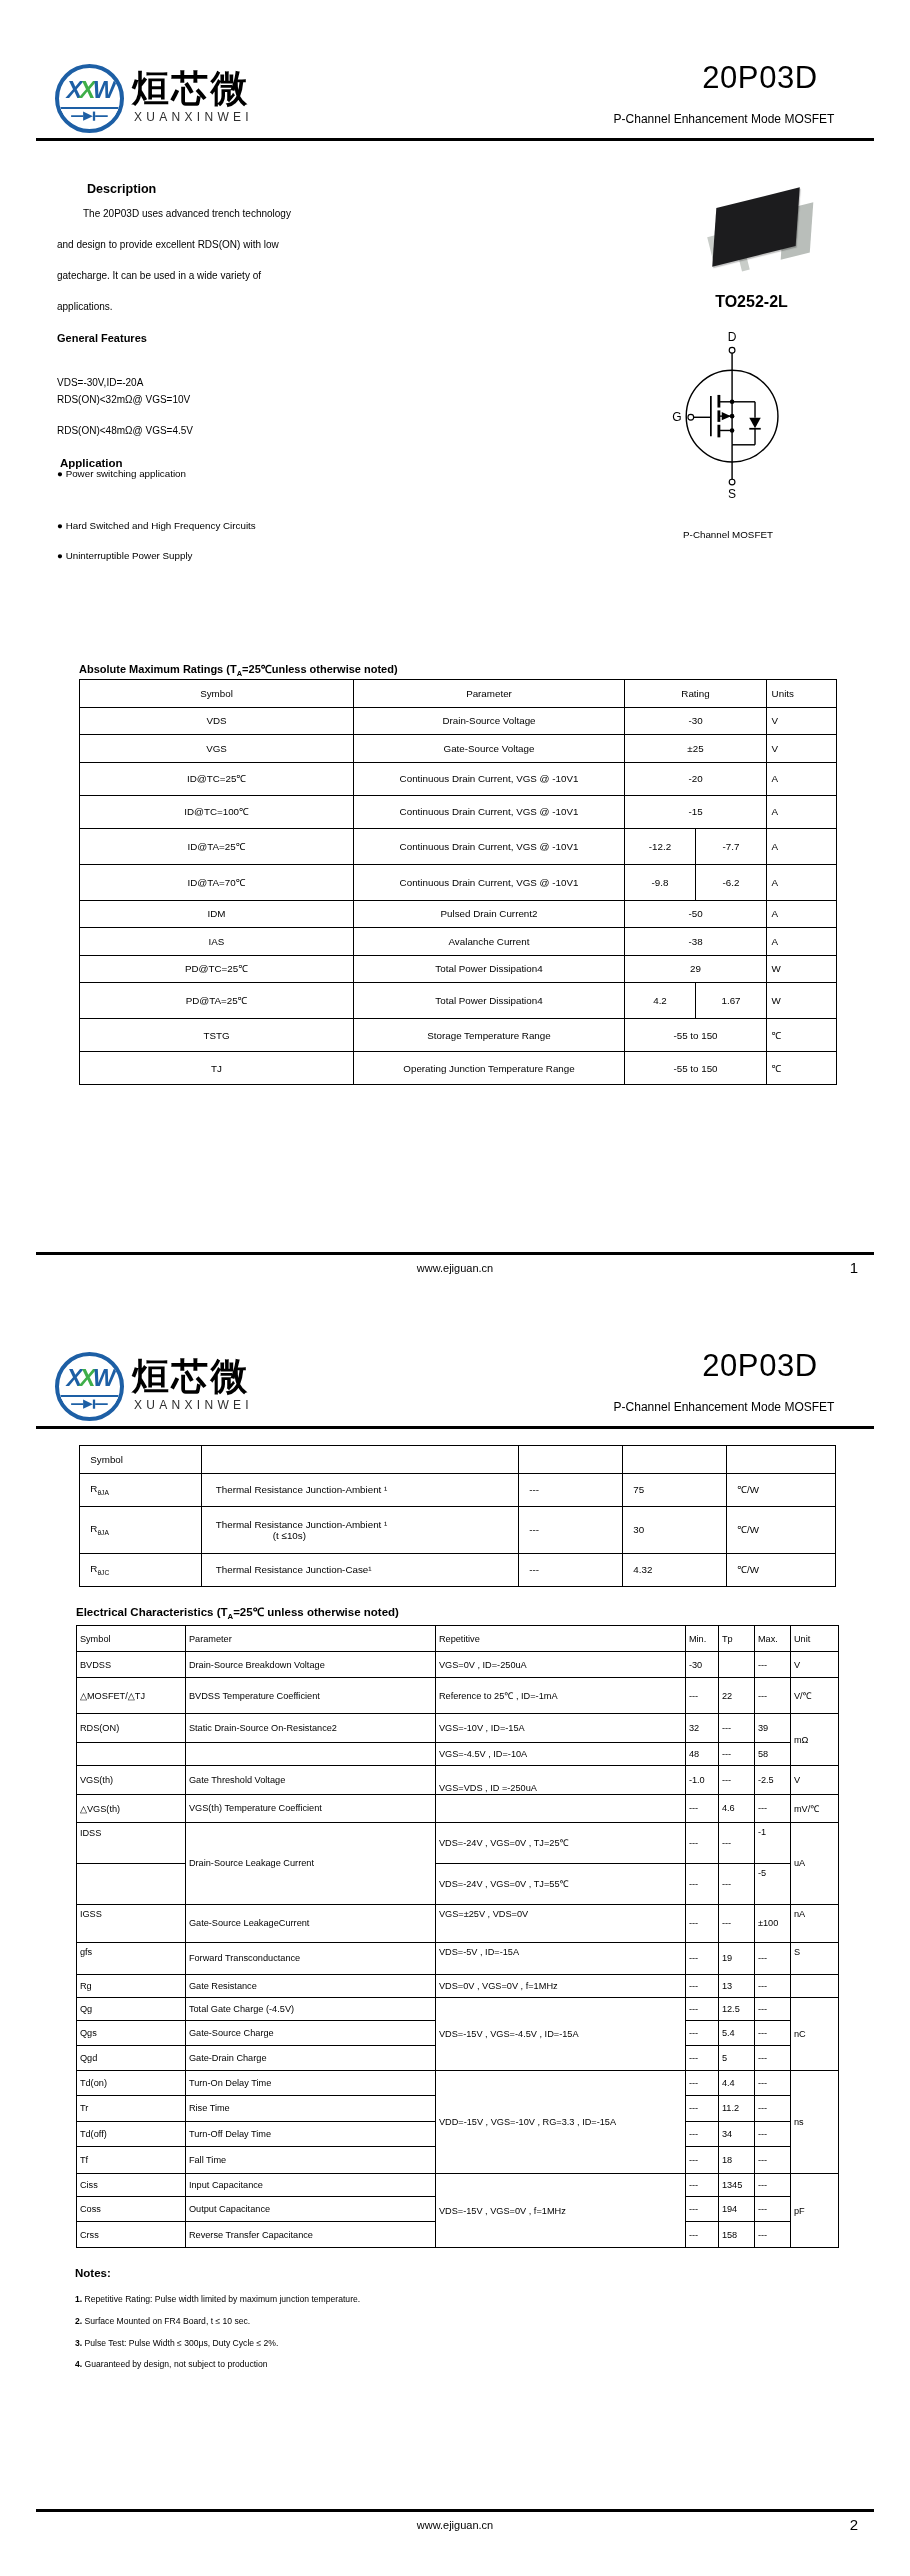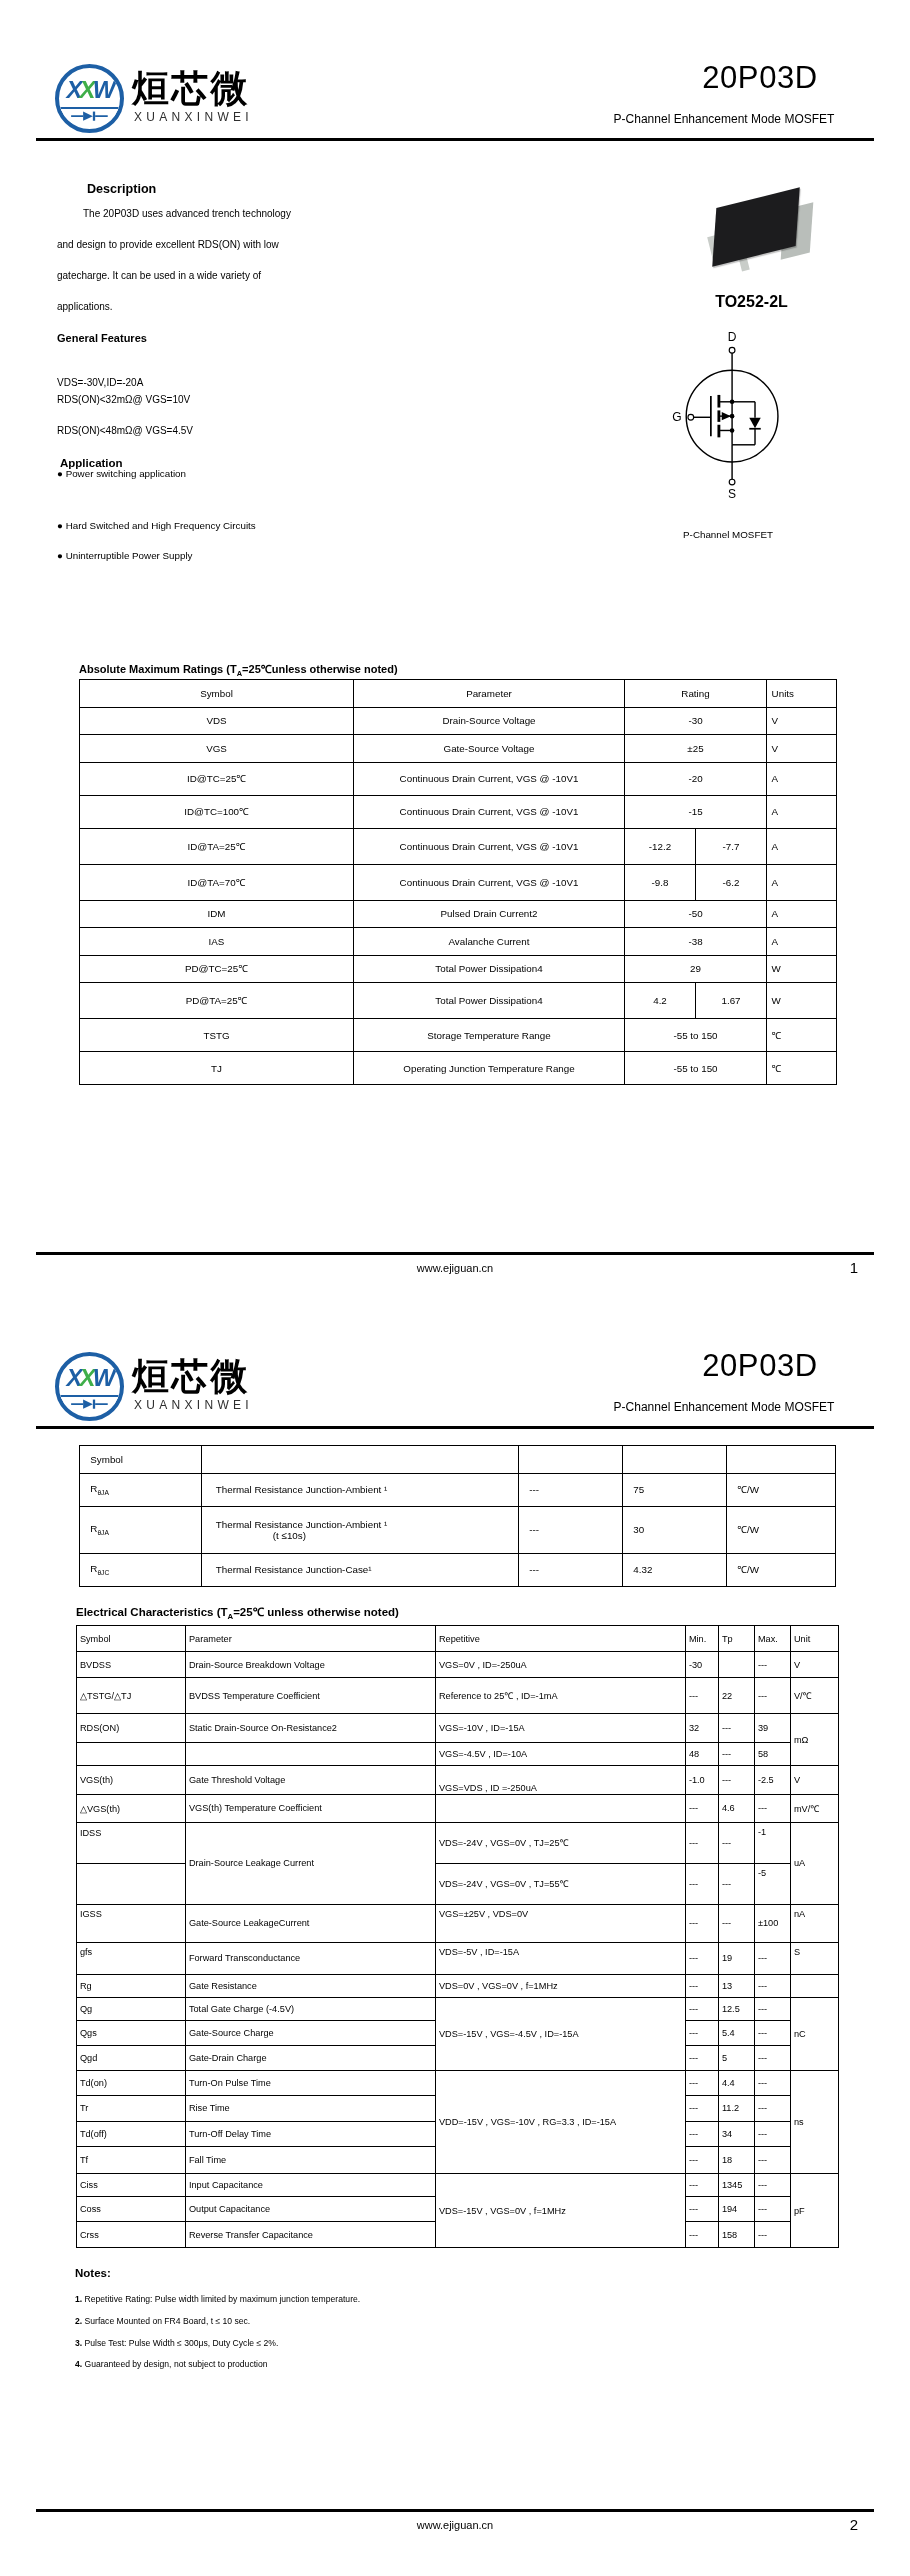--- a/index.html
+++ b/index.html
@@ -341,21 +341,21 @@
     <tr style="height:26px">
       <td>BVDSS</td>
       <td>Drain-Source Breakdown Voltage</td>
       <td>VGS=0V , ID=-250uA</td>
       <td>-30</td>
       <td></td>
       <td>---</td>
       <td>V</td>
     </tr>
     <tr style="height:36px">
-      <td>△TSTG/△TJ</td>
+      <td>△MOSFET/△TJ</td>
       <td>BVDSS Temperature Coefficient</td>
       <td>Reference to 25℃ , ID=-1mA</td>
       <td>---</td>
       <td>22</td>
       <td>---</td>
       <td>V/℃</td>
     </tr>
     <tr style="height:29px">
       <td>RDS(ON)</td>
       <td>Static Drain-Source On-Resistance2</td>
@@ -452,21 +452,21 @@
     </tr>
     <tr style="height:25px">
       <td>Qgd</td>
       <td>Gate-Drain Charge</td>
       <td>---</td>
       <td>5</td>
       <td>---</td>
     </tr>
     <tr style="height:25px">
       <td>Td(on)</td>
-      <td>Turn-On Pulse Time</td>
+      <td>Turn-On Delay Time</td>
       <td rowspan="4">VDD=-15V , VGS=-10V , RG=3.3  , ID=-15A</td>
       <td>---</td>
       <td>4.4</td>
       <td>---</td>
       <td rowspan="4">ns</td>
     </tr>
     <tr style="height:26px">
       <td>Tr</td>
       <td>Rise Time</td>
       <td>---</td>

